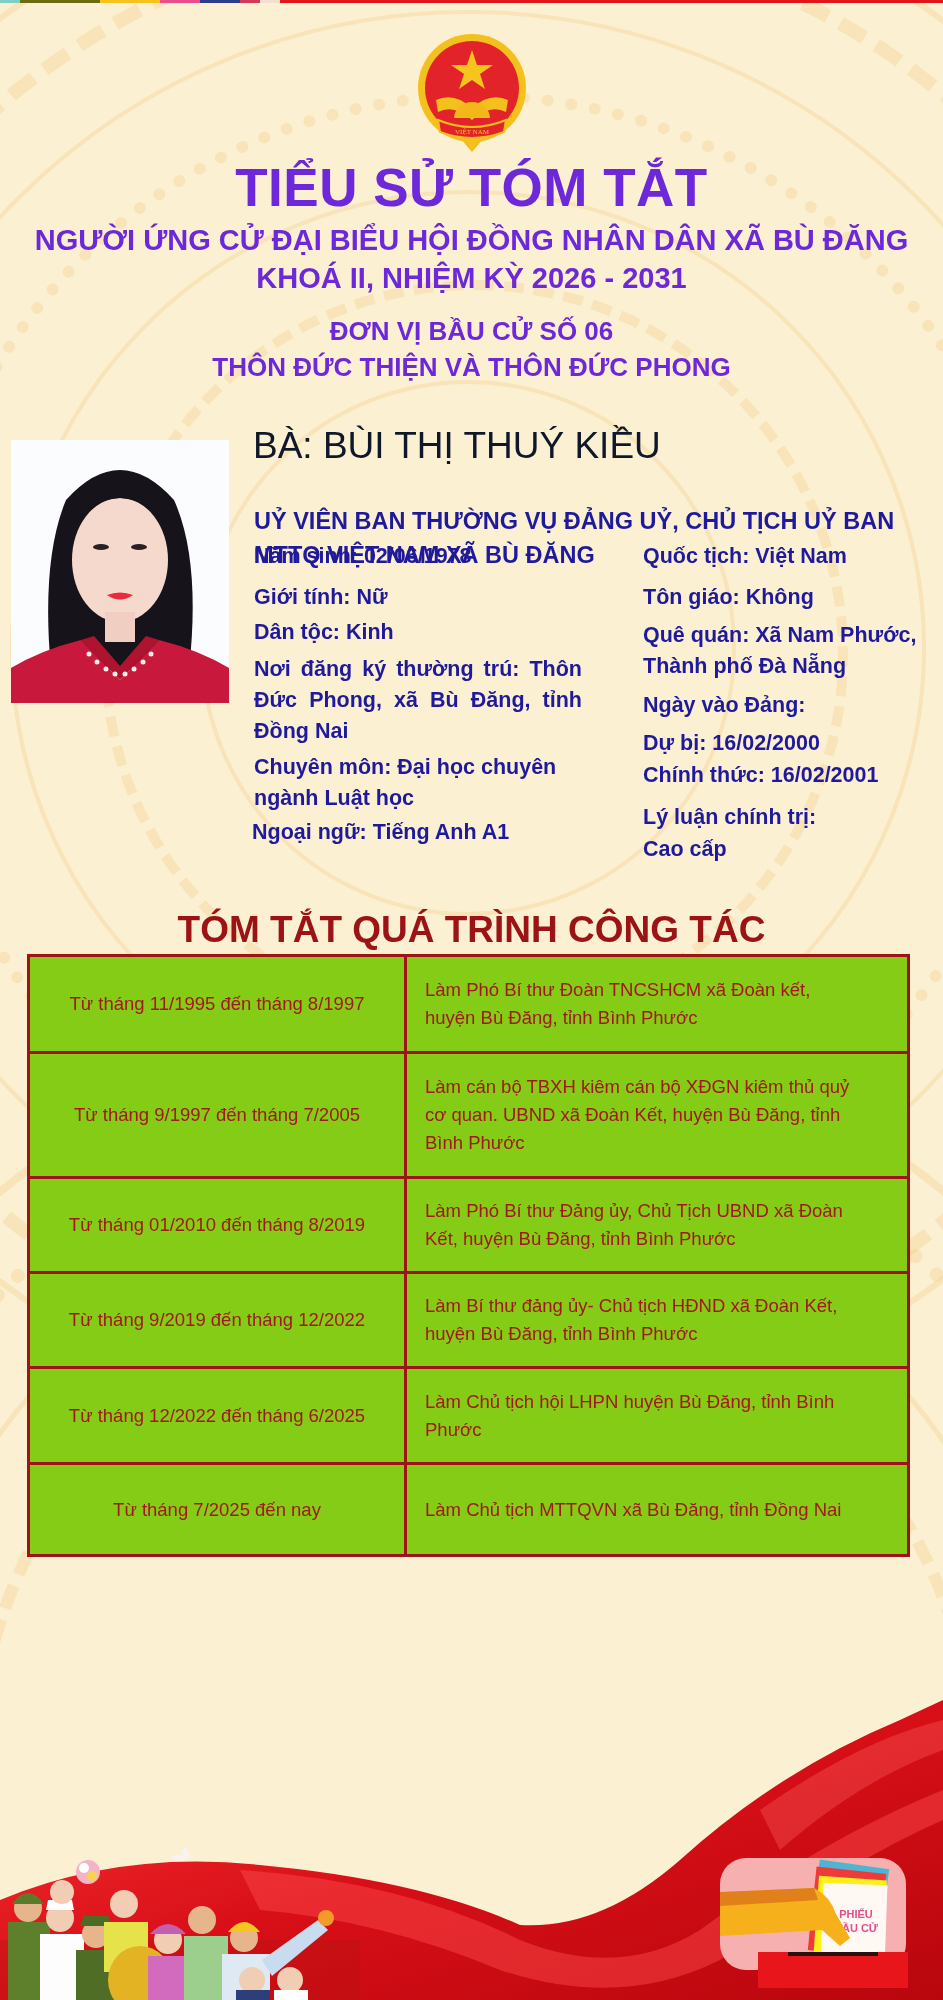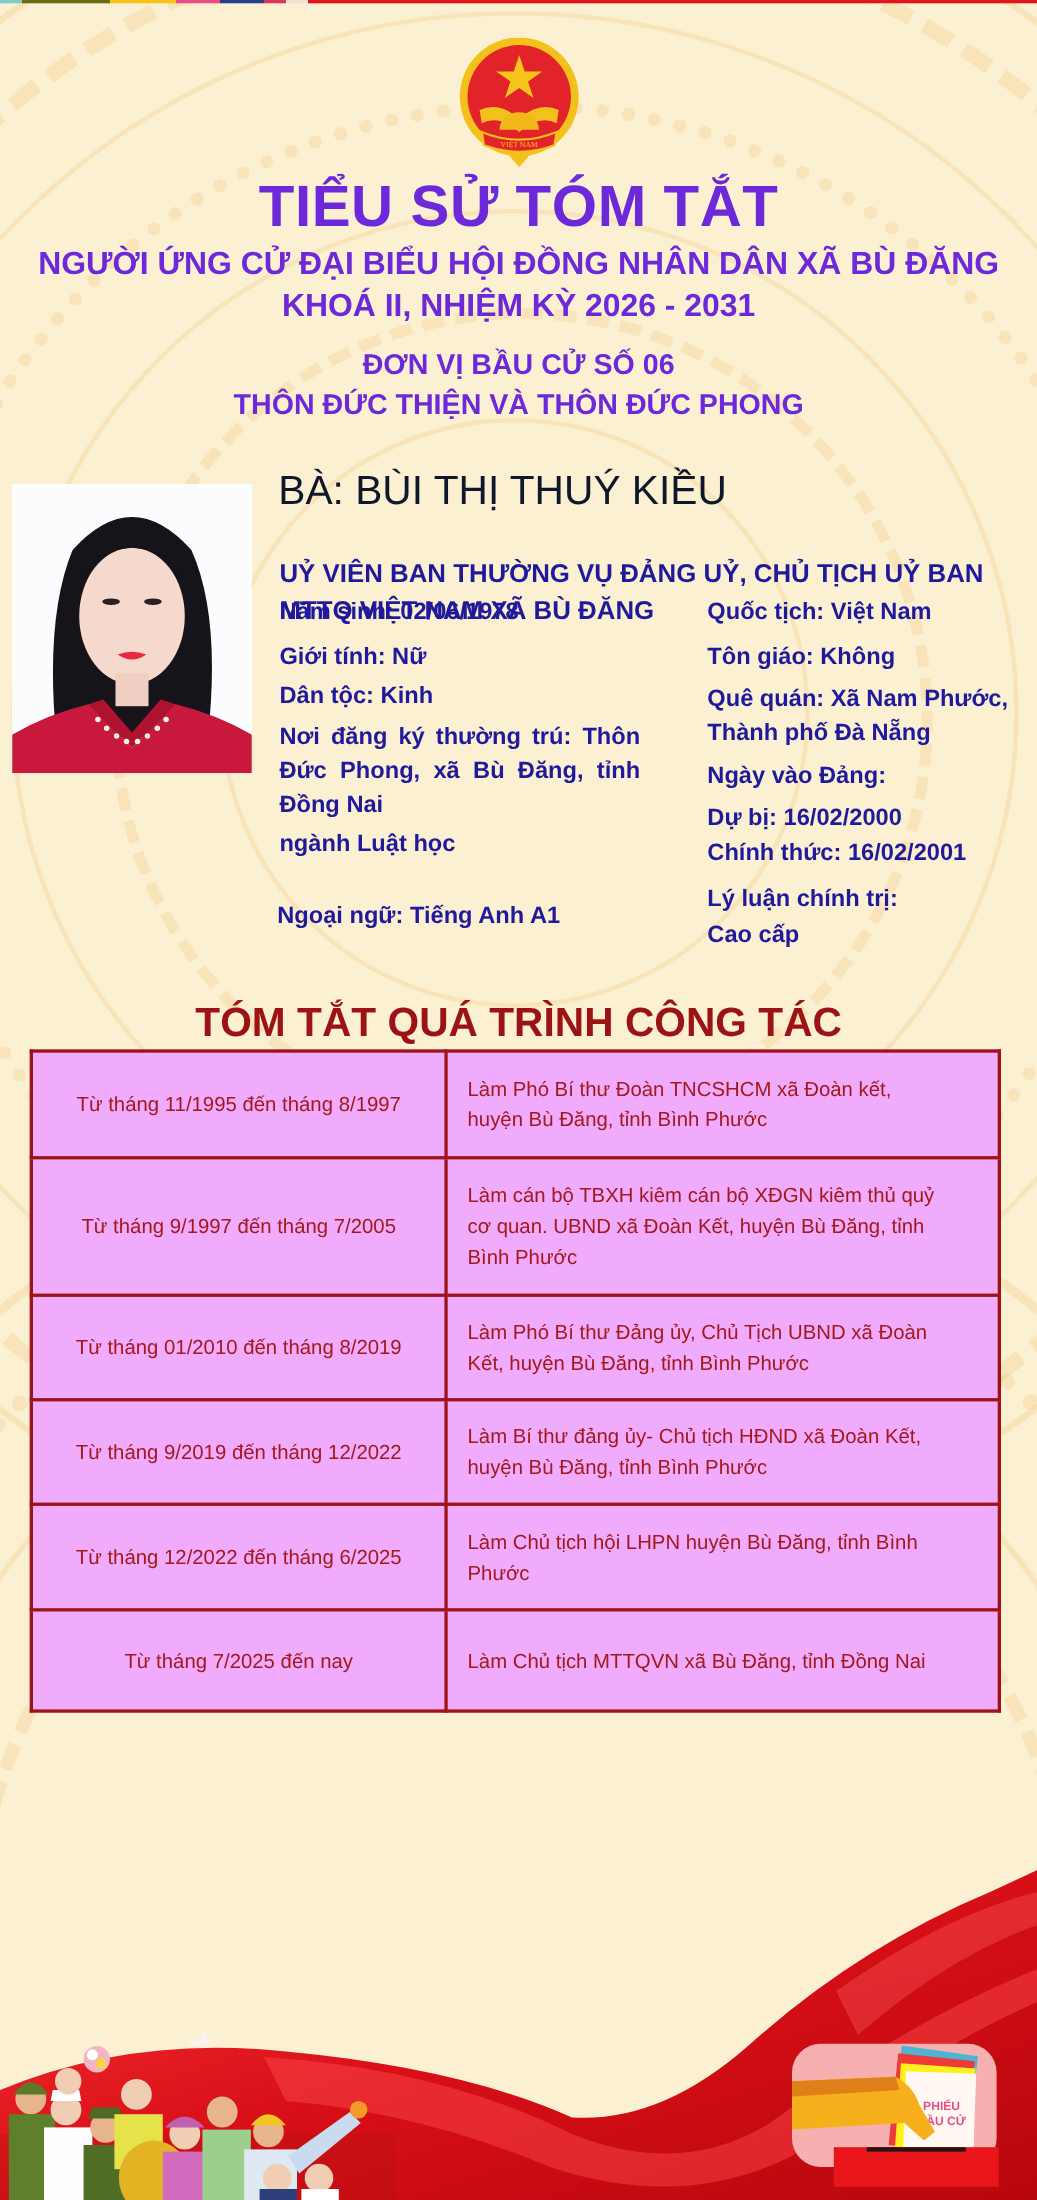--- a/index.html
+++ b/index.html
@@ -30,21 +30,21 @@
   .name { position:absolute; left:253px; top:425px; color:#0f172a; font-weight:normal; font-size:37px; }
   .position { position:absolute; left:254px; top:476px; width:690px; color:#1f1a9c; font-weight:bold; font-size:23.5px; line-height:34px;margin-top:28px; }
 
   .info { position:absolute; color:#1f1a9c; font-size:21.5px; line-height:31px; }
   .info .row { position:absolute; left:0; white-space:nowrap;font-weight:bold; }
   .info .bold { font-weight:bold; }
   .just-line { display:block; text-align:justify; text-align-last:justify; width:328px; }
 
   .section-title { position:absolute; left:0; width:943px; top:897px; text-align:center; color:#9b1314; font-weight:bold; font-size:37px;margin-top:12px; }
 
-  table.work { position:absolute; left:27px; top:954px; width:883px; border-collapse:collapse; background:#f0abfc; }
+  table.work { position:absolute; left:27px; top:954px; width:883px; border-collapse:collapse; background:#84cc16; }
   table.work td { border:3px solid #9e1416; color:#a3191b; font-size:18.5px; line-height:28px; vertical-align:middle; }
   table.work td.period { width:358px; text-align:center; padding:0 8px; }
   table.work td.desc { padding:0 24px 0 18px; }
 
   .flag { position:absolute; left:0; top:1680px; width:943px; height:320px; pointer-events:none; }
   .ballot { position:absolute; left:718px; top:1856px; width:190px; height:134px; }
   .crowd { position:absolute; left:0; top:1830px; width:360px; height:170px; }
 </style>
 </head>
 <body>
@@ -127,20 +127,21 @@
 <div class="info" style="left:254px;top:0;">
   <div class="row" style="top:541px">Năm sinh: 02/06/1978</div>
   <div class="row" style="top:582px">Giới tính: Nữ</div>
   <div class="row" style="top:617px">Dân tộc: Kinh</div>
   <div class="row" style="top:654px">
     <span class="just-line">Nơi đăng ký thường trú: Thôn</span>
     <span class="just-line">Đức Phong, xã Bù Đăng, tỉnh</span>
     <span style="display:block">Đồng Nai</span>
   </div>
   <div class="row" style="top:752px">
+    <span style="display:block">Chuyên môn: Đại học chuyên</span>
     <span style="display:block">ngành Luật học</span>
   </div>
   <div class="row" style="top:817px;left:-2px">Ngoại ngữ: Tiếng Anh A1</div>
 </div>
 
 <div class="info" style="left:643px;top:0;">
   <div class="row" style="top:541px">Quốc tịch: Việt Nam</div>
   <div class="row" style="top:582px">Tôn giáo: Không</div>
   <div class="row" style="top:620px">
     <span style="display:block">Quê quán: Xã Nam Phước,</span>

